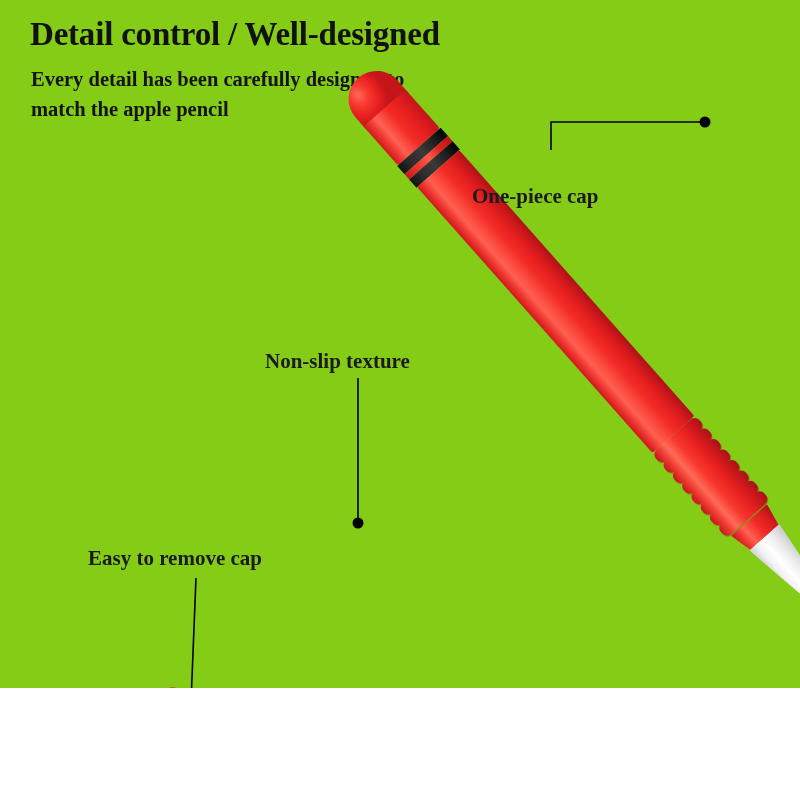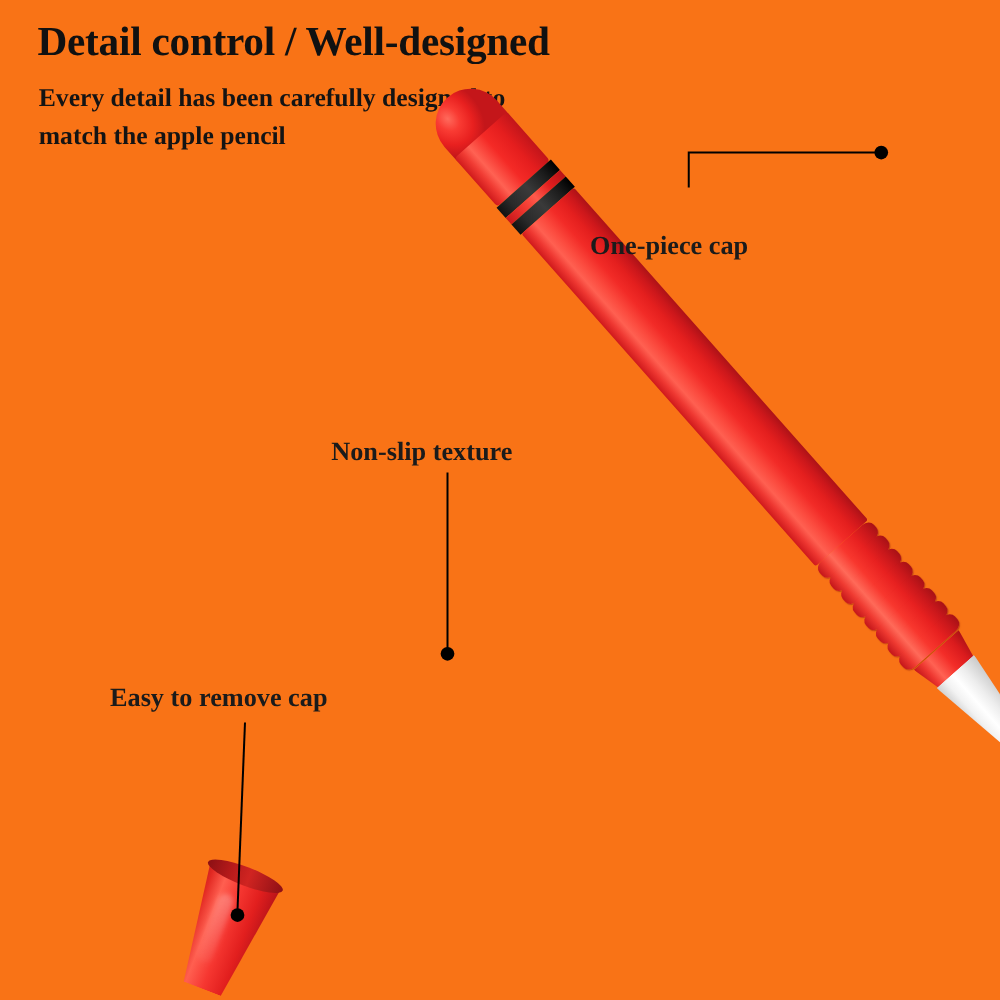--- a/index.html
+++ b/index.html
@@ -4,22 +4,22 @@
 <title>Detail control / Well-designed</title>
 <style>
   html, body {
     margin: 0;
     padding: 0;
     background: #ffffff;
   }
   #stage {
     position: relative;
     width: 800px;
-    height: 800px;
-    background: #f97316;
+    height: 688px;
+    background: #84cc16;
     overflow: hidden;
     font-family: "Liberation Serif", "DejaVu Serif", serif;
   }
 
   
   #heading {
     position: absolute;
     left: 30px;
     top: 16px;
     font-size: 33px;

